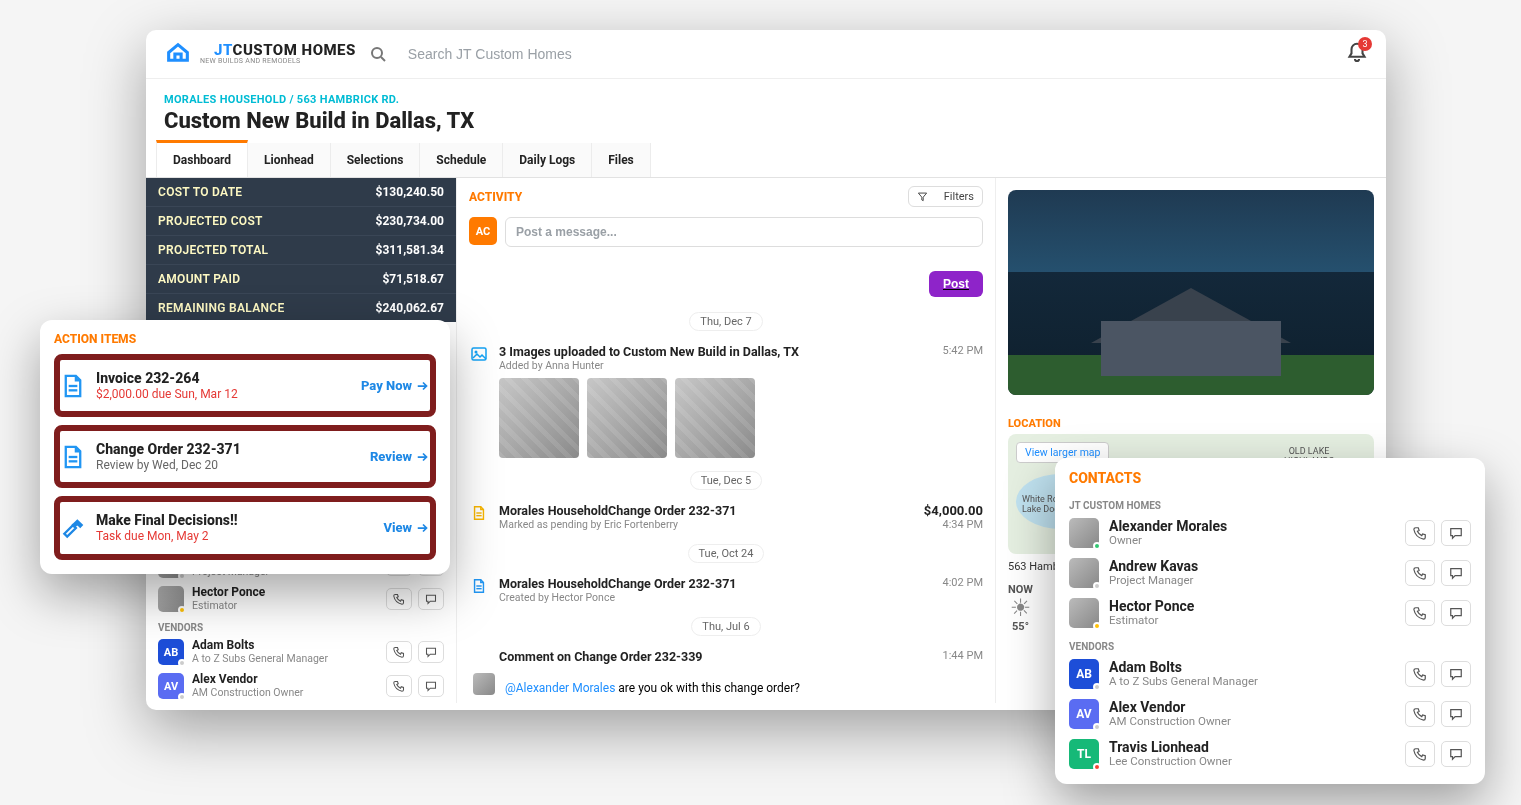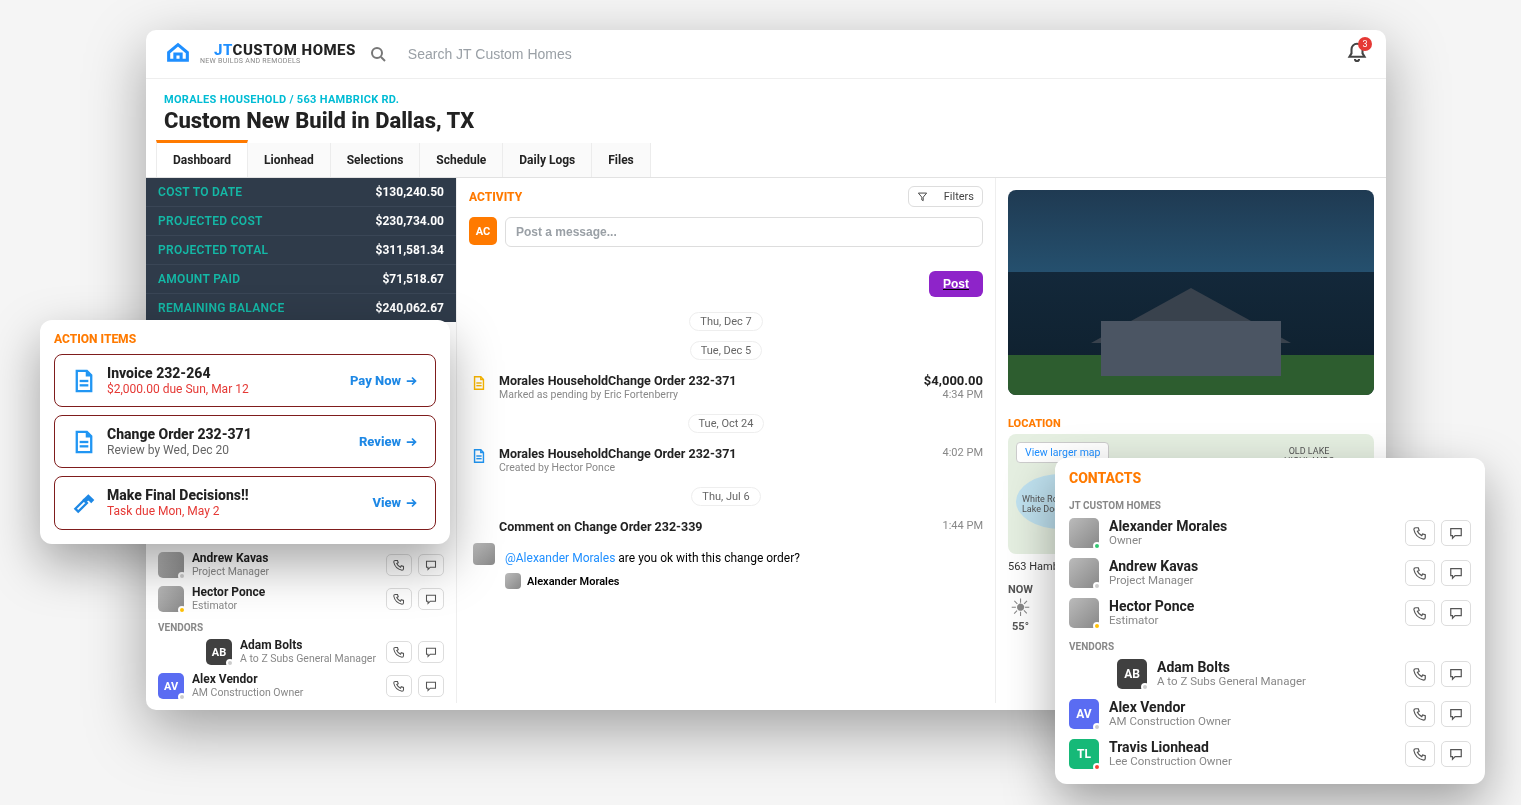--- a/index.html
+++ b/index.html
@@ -61,35 +61,35 @@
   
   .body { display:flex; height: calc(100% - 155px); }
   .col-left { width:310px; display:flex; flex-direction:column; }
   .col-center { flex:1; border-left:1px solid #eee; border-right:1px solid #eee; display:flex; flex-direction:column; overflow:hidden;}
   .col-right { width:390px; display:flex; flex-direction:column; overflow:hidden;}
 
   
   .kpi { background:#2f3b4a; color:#fff; font-size:12px;}
   .kpi-row { display:flex; justify-content:space-between; padding:7px 12px; border-bottom:1px solid #3a4656;}
   .kpi-row:last-child{border-bottom:none;}
-  .kpi-label { text-transform:uppercase; font-weight:600; letter-spacing:.3px; color:#14b8a6;}
+  .kpi-label { text-transform:uppercase; font-weight:600; letter-spacing:.3px; color:#fef9c3;}
   .kpi-val { font-weight:700;}
 
   
   .section-head { color:#ff7a00; font-weight:800; text-transform:uppercase; font-size:12px; padding:12px 12px 6px;}
   .section-head.sm { font-size:11px; padding:10px 12px 4px;}
   .subhead { color:#888; font-weight:700; text-transform:uppercase; font-size:10px; padding:6px 12px 2px;}
 
   
   .contact-row { display:flex; align-items:center; gap:8px; padding:4px 12px; }
   .contact-row + .contact-row { }
   .avatar-sq, .avatar-initials { width:26px; height:26px; border-radius:5px; flex-shrink:0; position:relative; }
   .avatar-sq { background:linear-gradient(135deg,#bbb,#888); }
   .avatar-initials { color:#fff; font-size:11px; font-weight:700; display:flex; align-items:center; justify-content:center;}
-  .avatar-initials.ab{ background:#404040;margin-left:48px;}
+  .avatar-initials.ab{ background:#1d4ed8;}
   .avatar-initials.av{ background:#5a6cf2;}
   .avatar-initials.tl{ background:#16b978;}
   .status-dot{ position:absolute; bottom:-2px; right:-2px; width:8px; height:8px; border-radius:50%; background:#ccc; border:2px solid #fff;}
   .status-dot.green{ background:#32c671;}
   .status-dot.yellow{ background:#ffc107;}
   .status-dot.red{ background:#f44336;}
   .contact-info { flex:1; line-height:1.15;}
   .contact-name { font-size:12px; font-weight:700; color:#222;}
   .contact-role { font-size:10.5px; color:#888;}
   .contact-actions { display:flex; gap:6px;}
@@ -154,21 +154,21 @@
   .weather-col .blue{ color:#2196f3; font-size:10px;}
 
   
   .card.float-ai{
     position:absolute; left:40px; top:320px; width:410px;
     background:#fff; border-radius:12px; box-shadow:0 20px 50px rgba(0,0,0,.35);
     padding:12px 14px 14px;
   }
   .float-ai .section-head{ padding:0 0 8px; }
   .ai-list{ display:flex; flex-direction:column; gap:8px;}
-  .ai-item{ border:1px solid #7f1d1d; border-radius:8px; padding:10px 16px; display:flex; align-items:center; gap:10px;}
+  .ai-item{ border:6px solid #7f1d1d; border-radius:8px; padding:10px 0; display:flex; align-items:center; gap:10px;}
   .ai-icon{ width:26px; height:30px; color:#2196f3; flex-shrink:0;}
   .ai-icon.tool{ color:#1e88e5;}
   .ai-text{ flex:1; line-height:1.2;}
   .ai-title{ font-size:14px; font-weight:800; color:#222;}
   .ai-sub{ font-size:12px;}
   .ai-sub.danger{ color:#e53935;}
   .ai-sub.muted{ color:#666;}
   .ai-action{ color:#1e88e5; font-weight:800; font-size:13px; display:flex; align-items:center; gap:4px; white-space:nowrap;}
 
   
@@ -437,20 +437,37 @@
         <div class="avatar-initials ac" style="width:28px;height:28px">AC</div>
         <div class="post-box">
           <input class="post-input" placeholder="Post a message..." style="">
           <div class="post-actions">
             <button class="post-btn">Post</button>
           </div>
         </div>
       </div>
 
       <div class="divider-date"><span>Thu, Dec 7</span></div>
+      <div class="feed-item">
+        <div class="feed-icon img">
+            <svg viewBox="0 0 18 16" width="18" height="16">
+              <use href="#i-image"></use>
+            </svg>
+          </div>
+        <div class="feed-content">
+          <div class="feed-title">3 Images uploaded to Custom New Build in Dallas, TX</div>
+          <div class="feed-sub">Added by Anna Hunter</div>
+          <div class="thumb-row">
+            <div class="thumb"></div>
+            <div class="thumb"></div>
+            <div class="thumb"></div>
+          </div>
+        </div>
+        <div class="feed-time">5:42 PM</div>
+      </div>
 
       <div class="divider-date"><span>Tue, Dec 5</span></div>
       <div class="feed-item">
         <div class="feed-icon doc">
             <svg viewBox="0 0 18 18" width="16" height="18">
               <use href="#i-doc"></use>
             </svg>
           </div>
         <div class="feed-content">
           <div class="feed-title">Morales HouseholdChange Order 232-371</div>

